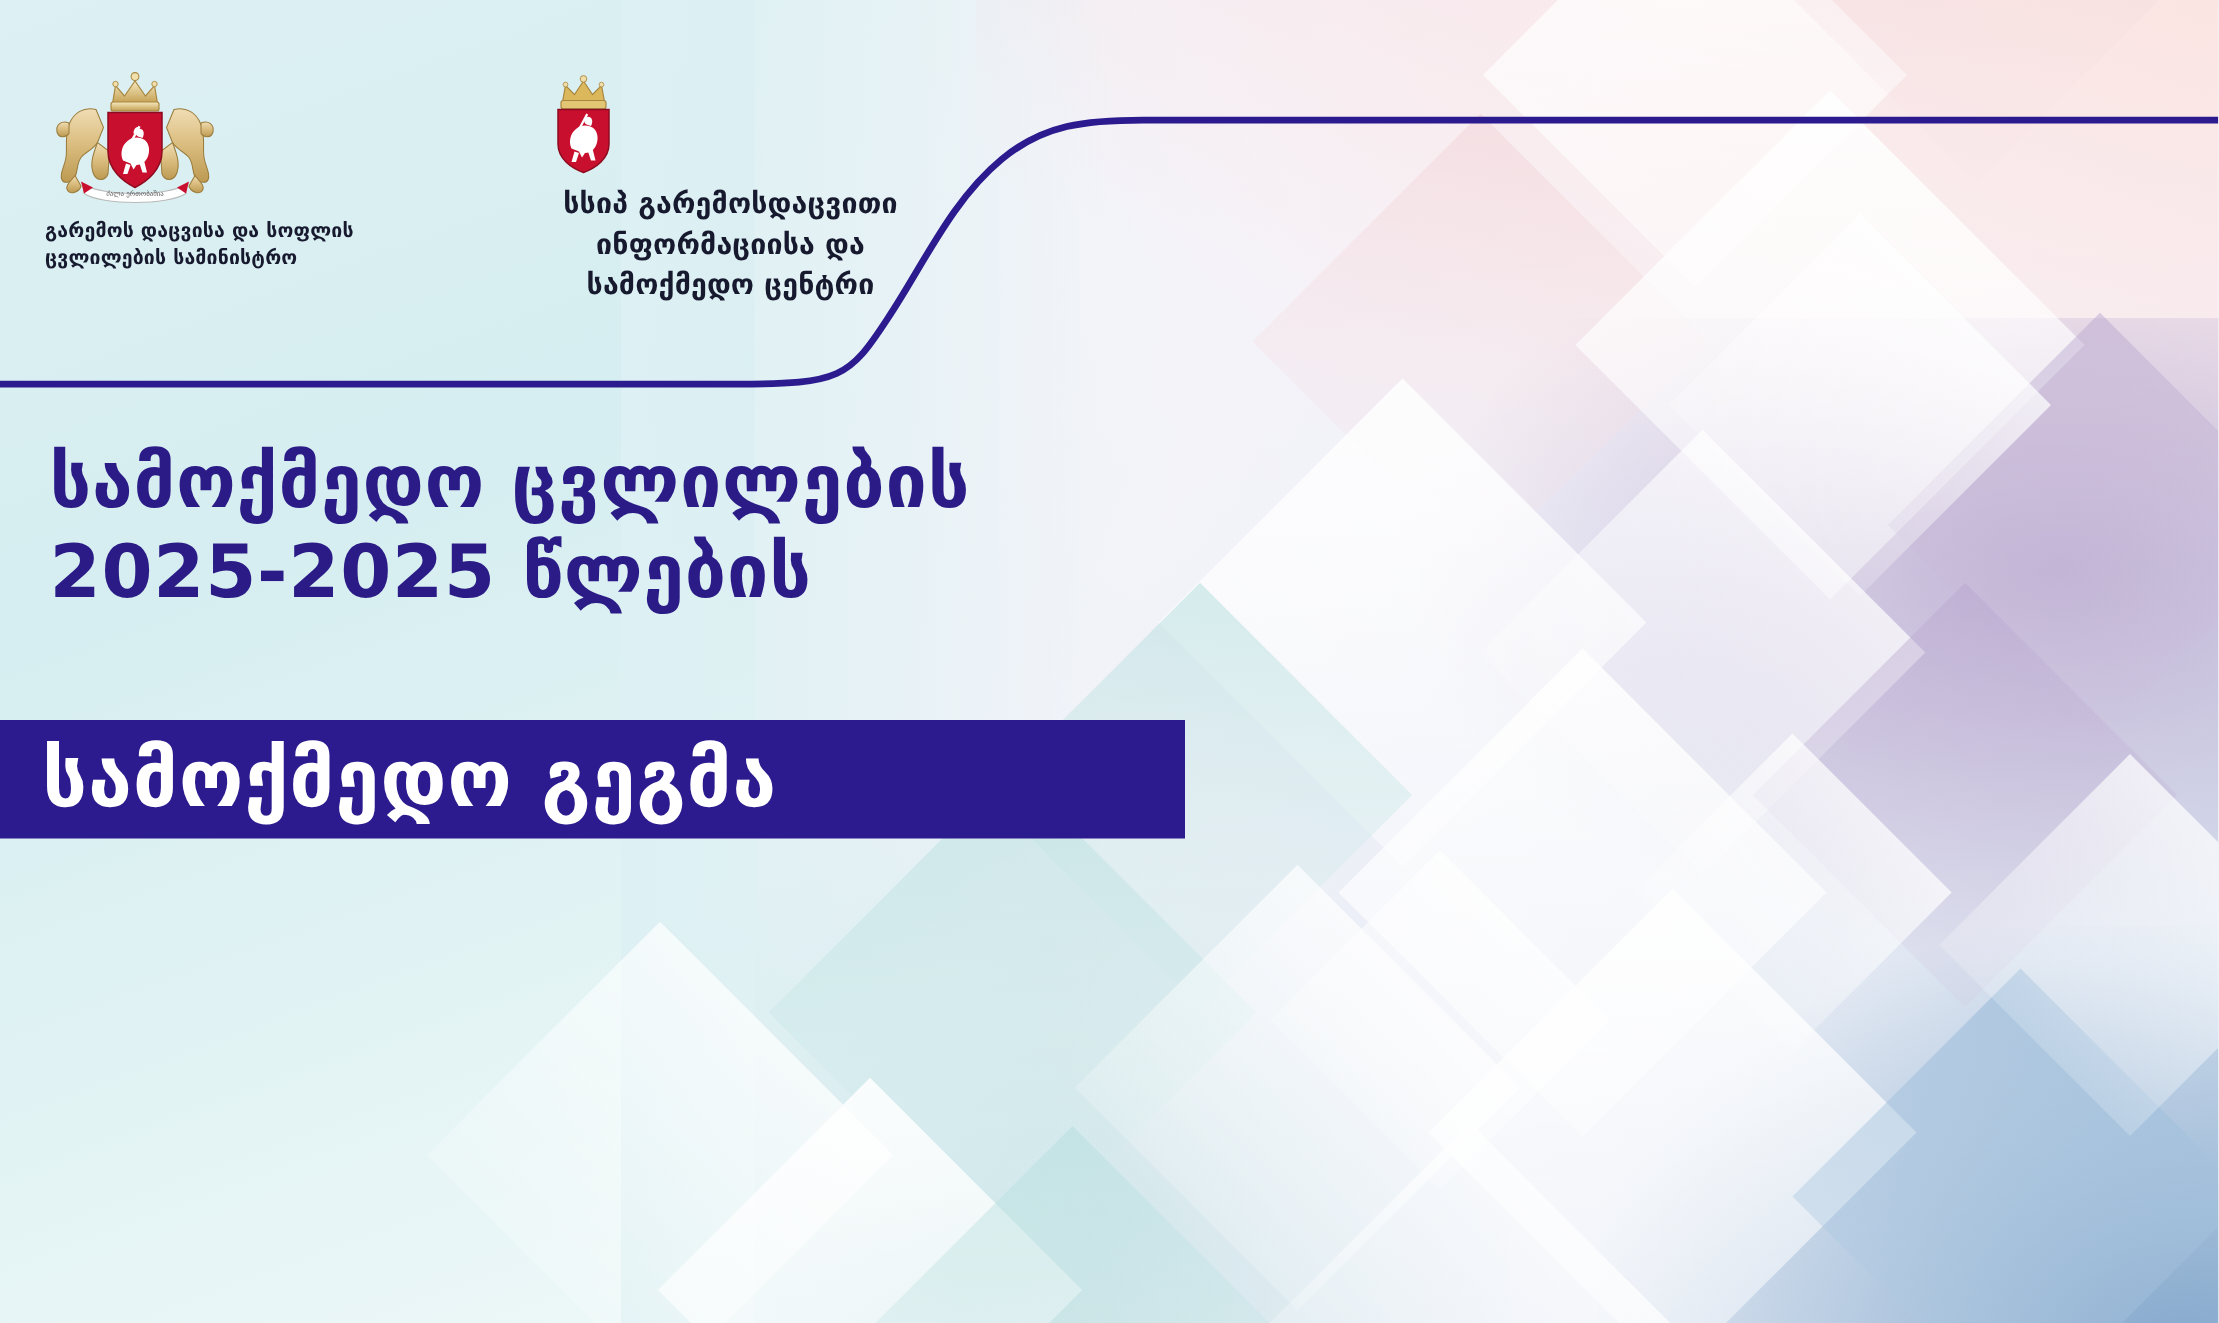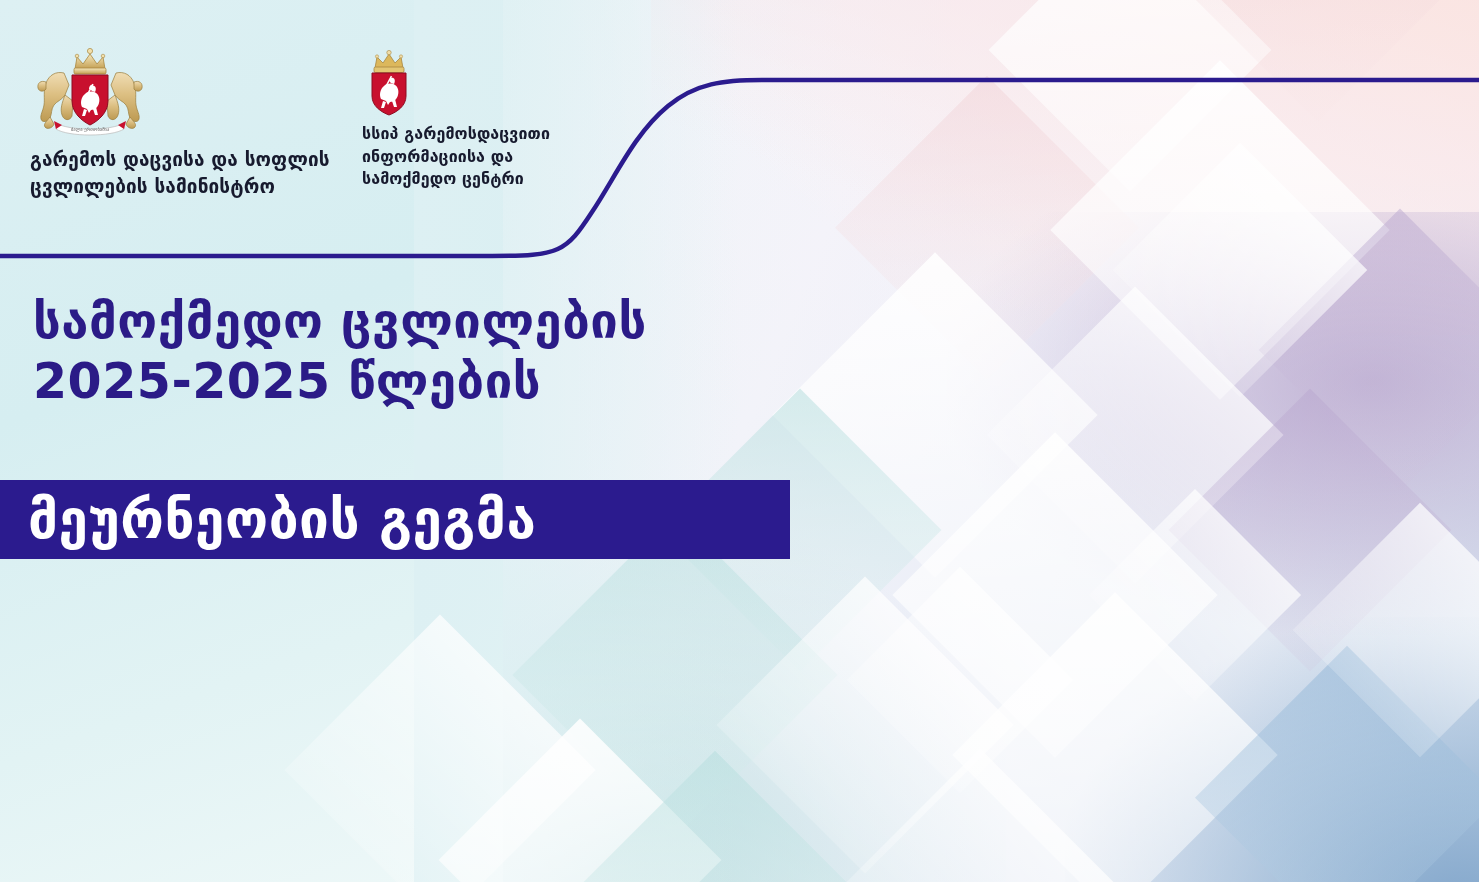--- a/index.html
+++ b/index.html
@@ -109,36 +109,37 @@
     height: 200px;
   }
   .emblem-1 { position: absolute; left: 32px; top: 45px; }
   .emblem-2 { position: absolute; left: 362px; top: 50px; }
 
   .org-1 {
     position: absolute;
     left: 30px;
     top: 146px;
     width: 300px;
+    font-size: 13px;
+    font-weight: bold;
+    line-height: 1.42;
+    letter-spacing: .1px;
+    color: #171a2e;
+  }
+  .org-2 {
+    position: absolute;
+    left: 362px;
+    top: 123px;
+    width: 250px;
     font-size: 19px;
     font-weight: bold;
     line-height: 1.42;
     letter-spacing: .1px;
     color: #171a2e;
-  }
-  .org-2 {
-    position: absolute;
-    left: 362px;
-    top: 123px;
-    width: 250px;
-    font-size: 16px;
-    font-weight: bold;
-    line-height: 1.42;
-    letter-spacing: .1px;
-    color: #171a2e;
+    text-align: center;
   }
 
   
   .title-block {
     position: absolute;
     left: 33px;
     top: 292px;
     width: 840px;
   }
   .title-line {
@@ -337,16 +338,16 @@
     <div>ინფორმაციისა და</div>
     <div>სამოქმედო ცენტრი</div>
   </div>
 
   <div class="title-block">
     <div class="title-line">სამოქმედო ცვლილების</div>
     <div class="title-line">2025-2025 წლების</div>
   </div>
 
   <div class="banner">
-    <div class="banner-text">მეურნეობის გეგმა</div>
+    <div class="banner-text">სამოქმედო გეგმა</div>
   </div>
 
 </div>
 
 </body></html>

